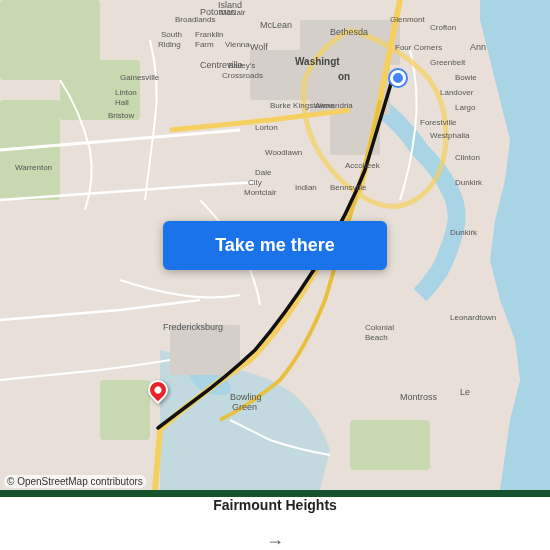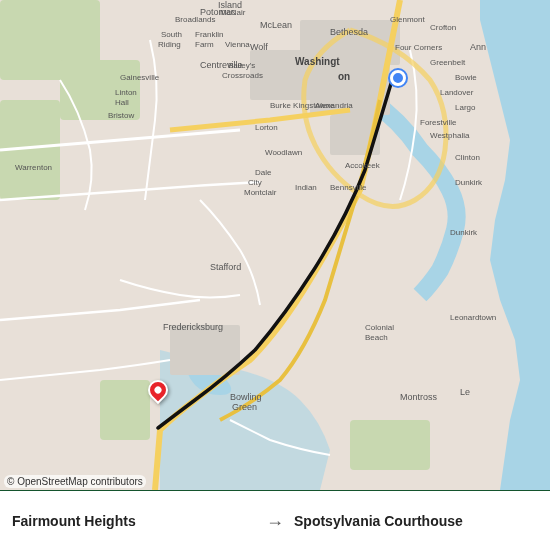--- a/index.html
+++ b/index.html
@@ -79,21 +79,22 @@
       border-radius: 6px;
     }
 
     #bottom-bar {
       width: 550px;
       height: 60px;
       background: white;
       display: flex;
       align-items: center;
       padding: 0 12px;
-      border-top: 1px solid #14532d;
+      border-top: 7px solid #14532d;
+      flex-direction: column;
     }
 
     .route-from {
       font-size: 14px;
       font-weight: 600;
       color: #222;
       flex: 1;
     }
 
     .route-arrow {
@@ -274,29 +275,31 @@
     <text x="163" y="330" font-size="9" fill="#555" font-family="Arial">Fredericksburg</text>
     <text x="365" y="330" font-size="8" fill="#555" font-family="Arial">Colonial</text>
     <text x="365" y="340" font-size="8" fill="#555" font-family="Arial">Beach</text>
     <text x="450" y="320" font-size="8" fill="#555" font-family="Arial">Leonardtown</text>
     <text x="230" y="400" font-size="9" fill="#555" font-family="Arial">Bowling</text>
     <text x="232" y="410" font-size="9" fill="#555" font-family="Arial">Green</text>
     <text x="400" y="400" font-size="9" fill="#555" font-family="Arial">Montross</text>
     <text x="460" y="395" font-size="9" fill="#555" font-family="Arial">Le</text>
   </svg>
 
+  <div class="take-me-there-btn">
+    <span>Take me there</span>
+  </div>
 
   <div class="origin-marker"></div>
 
   <div class="dest-marker">
     <div class="dest-pin-body">
       <div class="dest-pin-dot"></div>
     </div>
   </div>
 
   <div class="attribution">© OpenStreetMap contributors</div>
 </div>
 
 <div id="bottom-bar">
   <span class="route-from">Fairmount Heights</span>
   <span class="route-arrow">→</span>
-  <span class="route-to">Spotsylvania Courthouse</span>
 </div>
 
 </body></html>

